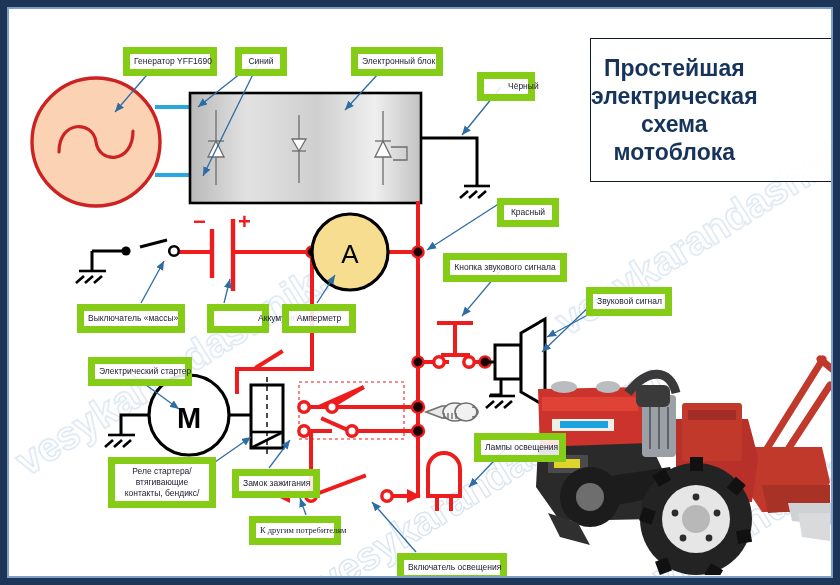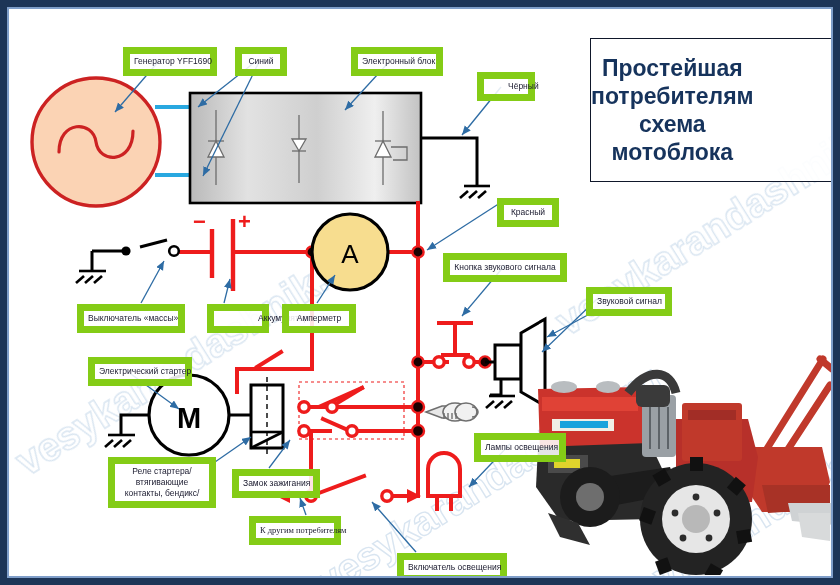--- a/index.html
+++ b/index.html
@@ -370,21 +370,21 @@
         <rect x="126" y="164" width="13" height="14" transform="rotate(240 132 171)"></rect>
       </g>
 
       <path d="M 268 206 L 300 206 L 300 234 L 272 230 Z" fill="#d8dadb"></path>
     </g>
   </svg>
 
   <div id="title-box">
     <div id="title-text">
       <span>Простейшая</span><br>
-      <span>потребителям</span><br>
+      <span>электрическая</span><br>
       <span>схема</span><br>
       <span>мотоблока</span>
     </div>
   </div>
 
   <div class="lbl" style="left:116px;top:40px;width:94px;">Генератор YFF1690</div>
   <div class="lbl" style="left:228px;top:40px;width:52px;">Синий</div>
   <div class="lbl" style="left:344px;top:40px;width:92px;">Электронный блок</div>
   <div class="lbl" style="left:470px;top:65px;width:58px;padding-left:24px;">Чёрный</div>
   <div class="lbl" style="left:490px;top:191px;width:62px;">Красный</div>

